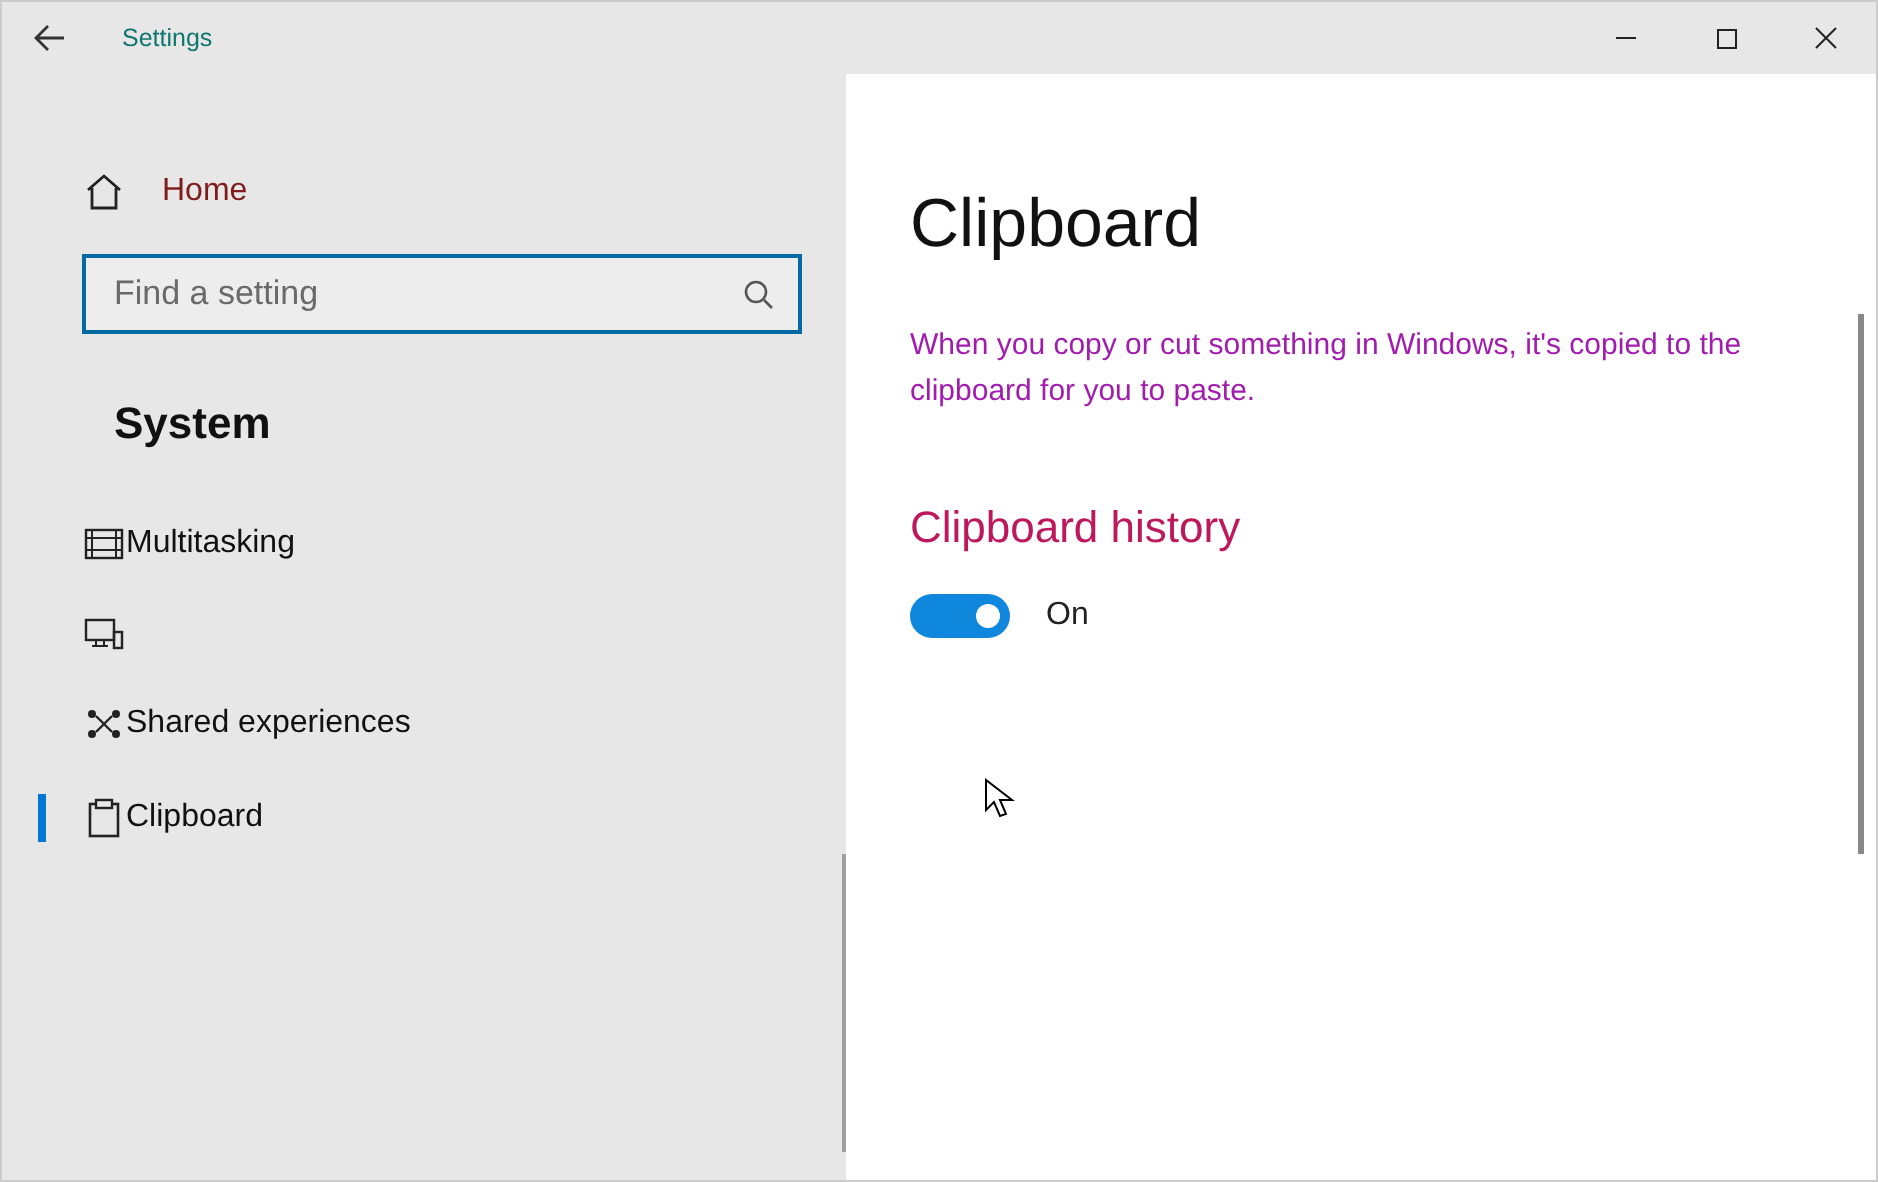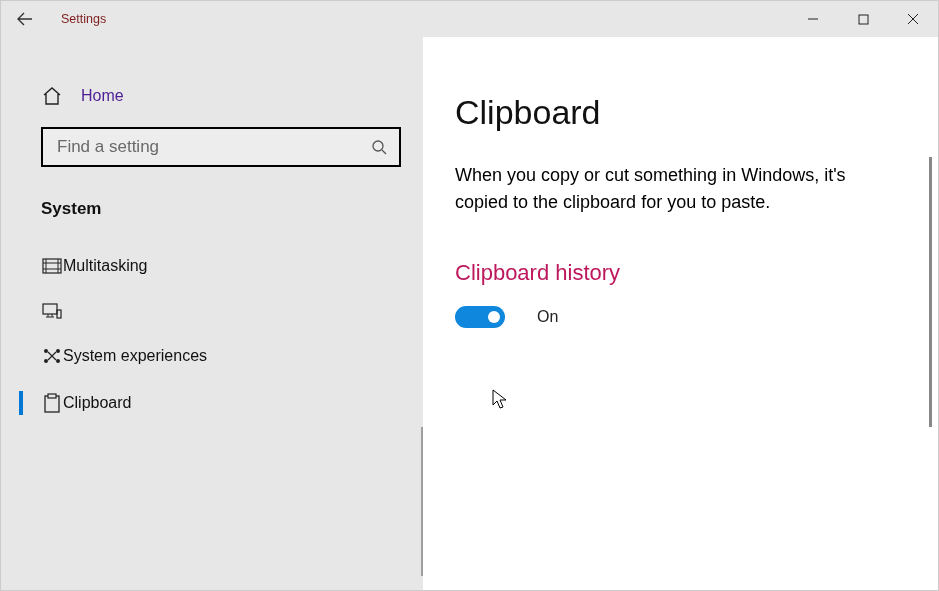--- a/index.html
+++ b/index.html
@@ -27,21 +27,21 @@
     .back-btn {
       width: 48px;
       height: 36px;
       display: flex;
       align-items: center;
       justify-content: center;
       color: #333;
     }
     .titlebar-title {
       font-size: 12.5px;
-      color: #7f1d1d;
+      color: #0f766e;
       margin-left: 12px;
     }
     .titlebar-spacer { flex: 1; }
     .win-controls { display: flex; }
     .win-btn {
       width: 50px;
       height: 36px;
       display: flex;
       align-items: center;
       justify-content: center;
@@ -58,43 +58,43 @@
       background: #e7e7e7;
       padding-top: 40px;
       position: relative;
     }
     .home-row {
       display: flex;
       align-items: center;
       padding: 10px 0 10px 40px;
       gap: 18px;
       font-size: 16px;
-      color: #4c1d95;
+      color: #7f1d1d;
     }
     .home-row .icon-slot { width: 22px; display:flex; justify-content:center; }
     .search-wrap {
       margin: 12px 20px 26px 40px;
     }
     .search-box {
       width: 360px;
       height: 40px;
-      border: 2px solid #000000;
+      border: 2px solid #0369a1;
       background: #ededed;
       display: flex;
       align-items: center;
       padding: 0 12px 0 14px;
       font-size: 17px;
       color: #777;
     }
     .search-box .ph { flex: 1; color:#6a6a6a; }
     .category-title {
-      font-size: 17px;
+      font-size: 22px;
       font-weight: 600;
       color: #111;
-      padding: 6px 0 24px 40px;
+      padding: 6px 0 24px 56px;
     }
     .nav-item {
       display: flex;
       align-items: center;
       padding: 14px 0 14px 40px;
       font-size: 16px;
       color: #111;
       position: relative;
     }
     .nav-item .icon-slot { width: 22px; display:flex; justify-content:center; }
@@ -122,37 +122,37 @@
       position: relative;
       overflow: hidden;
     }
     .page-title {
       font-size: 34px;
       font-weight: 350;
       color: #111;
       margin-bottom: 30px;
     }
     .desc, .sub-desc {
-      font-size: 18px;
-      color: #000000;
+      font-size: 15px;
+      color: #a21caf;
       line-height: 1.5;
       max-width: 420px;
       margin-top: 28px;
     }
     .section-h {
       font-size: 22px;
       font-weight: 400;
       color: #be185d;
       margin-top: 44px;
       margin-bottom: 14px;
     }
     .toggle-row {
       display: flex;
       align-items: center;
-      gap: 32px;
+      gap: 18px;
       margin-top: 20px;
     }
     .toggle {
       width: 50px;
       height: 22px;
       border-radius: 11px;
       background: #0f87dc;
       position: relative;
     }
     .toggle .knob {
@@ -265,21 +265,21 @@
       <div class="nav-item">
         <span class="icon-slot">
           <svg width="20" height="18" viewBox="0 0 20 18">
               <circle cx="4" cy="4" r="2" fill="#222"></circle>
               <circle cx="16" cy="4" r="2" fill="#222"></circle>
               <circle cx="4" cy="14" r="2" fill="#222"></circle>
               <circle cx="16" cy="14" r="2" fill="#222"></circle>
               <path d="M6 5 L14 13 M14 5 L6 13" stroke="#222" stroke-width="1.2"></path>
             </svg>
         </span>
-        <span>System experiences</span>
+        <span>Shared experiences</span>
       </div>
 
       <div class="nav-item selected">
         <span class="icon-slot">
           <svg width="18" height="20" viewBox="0 0 18 20">
               <rect x="2" y="3" width="14" height="16" stroke="#222" stroke-width="1.3" fill="none"></rect>
               <rect x="5" y="1" width="8" height="4" stroke="#222" stroke-width="1.2" fill="#e7e7e7"></rect>
             </svg>
         </span>
         <span>Clipboard</span>

